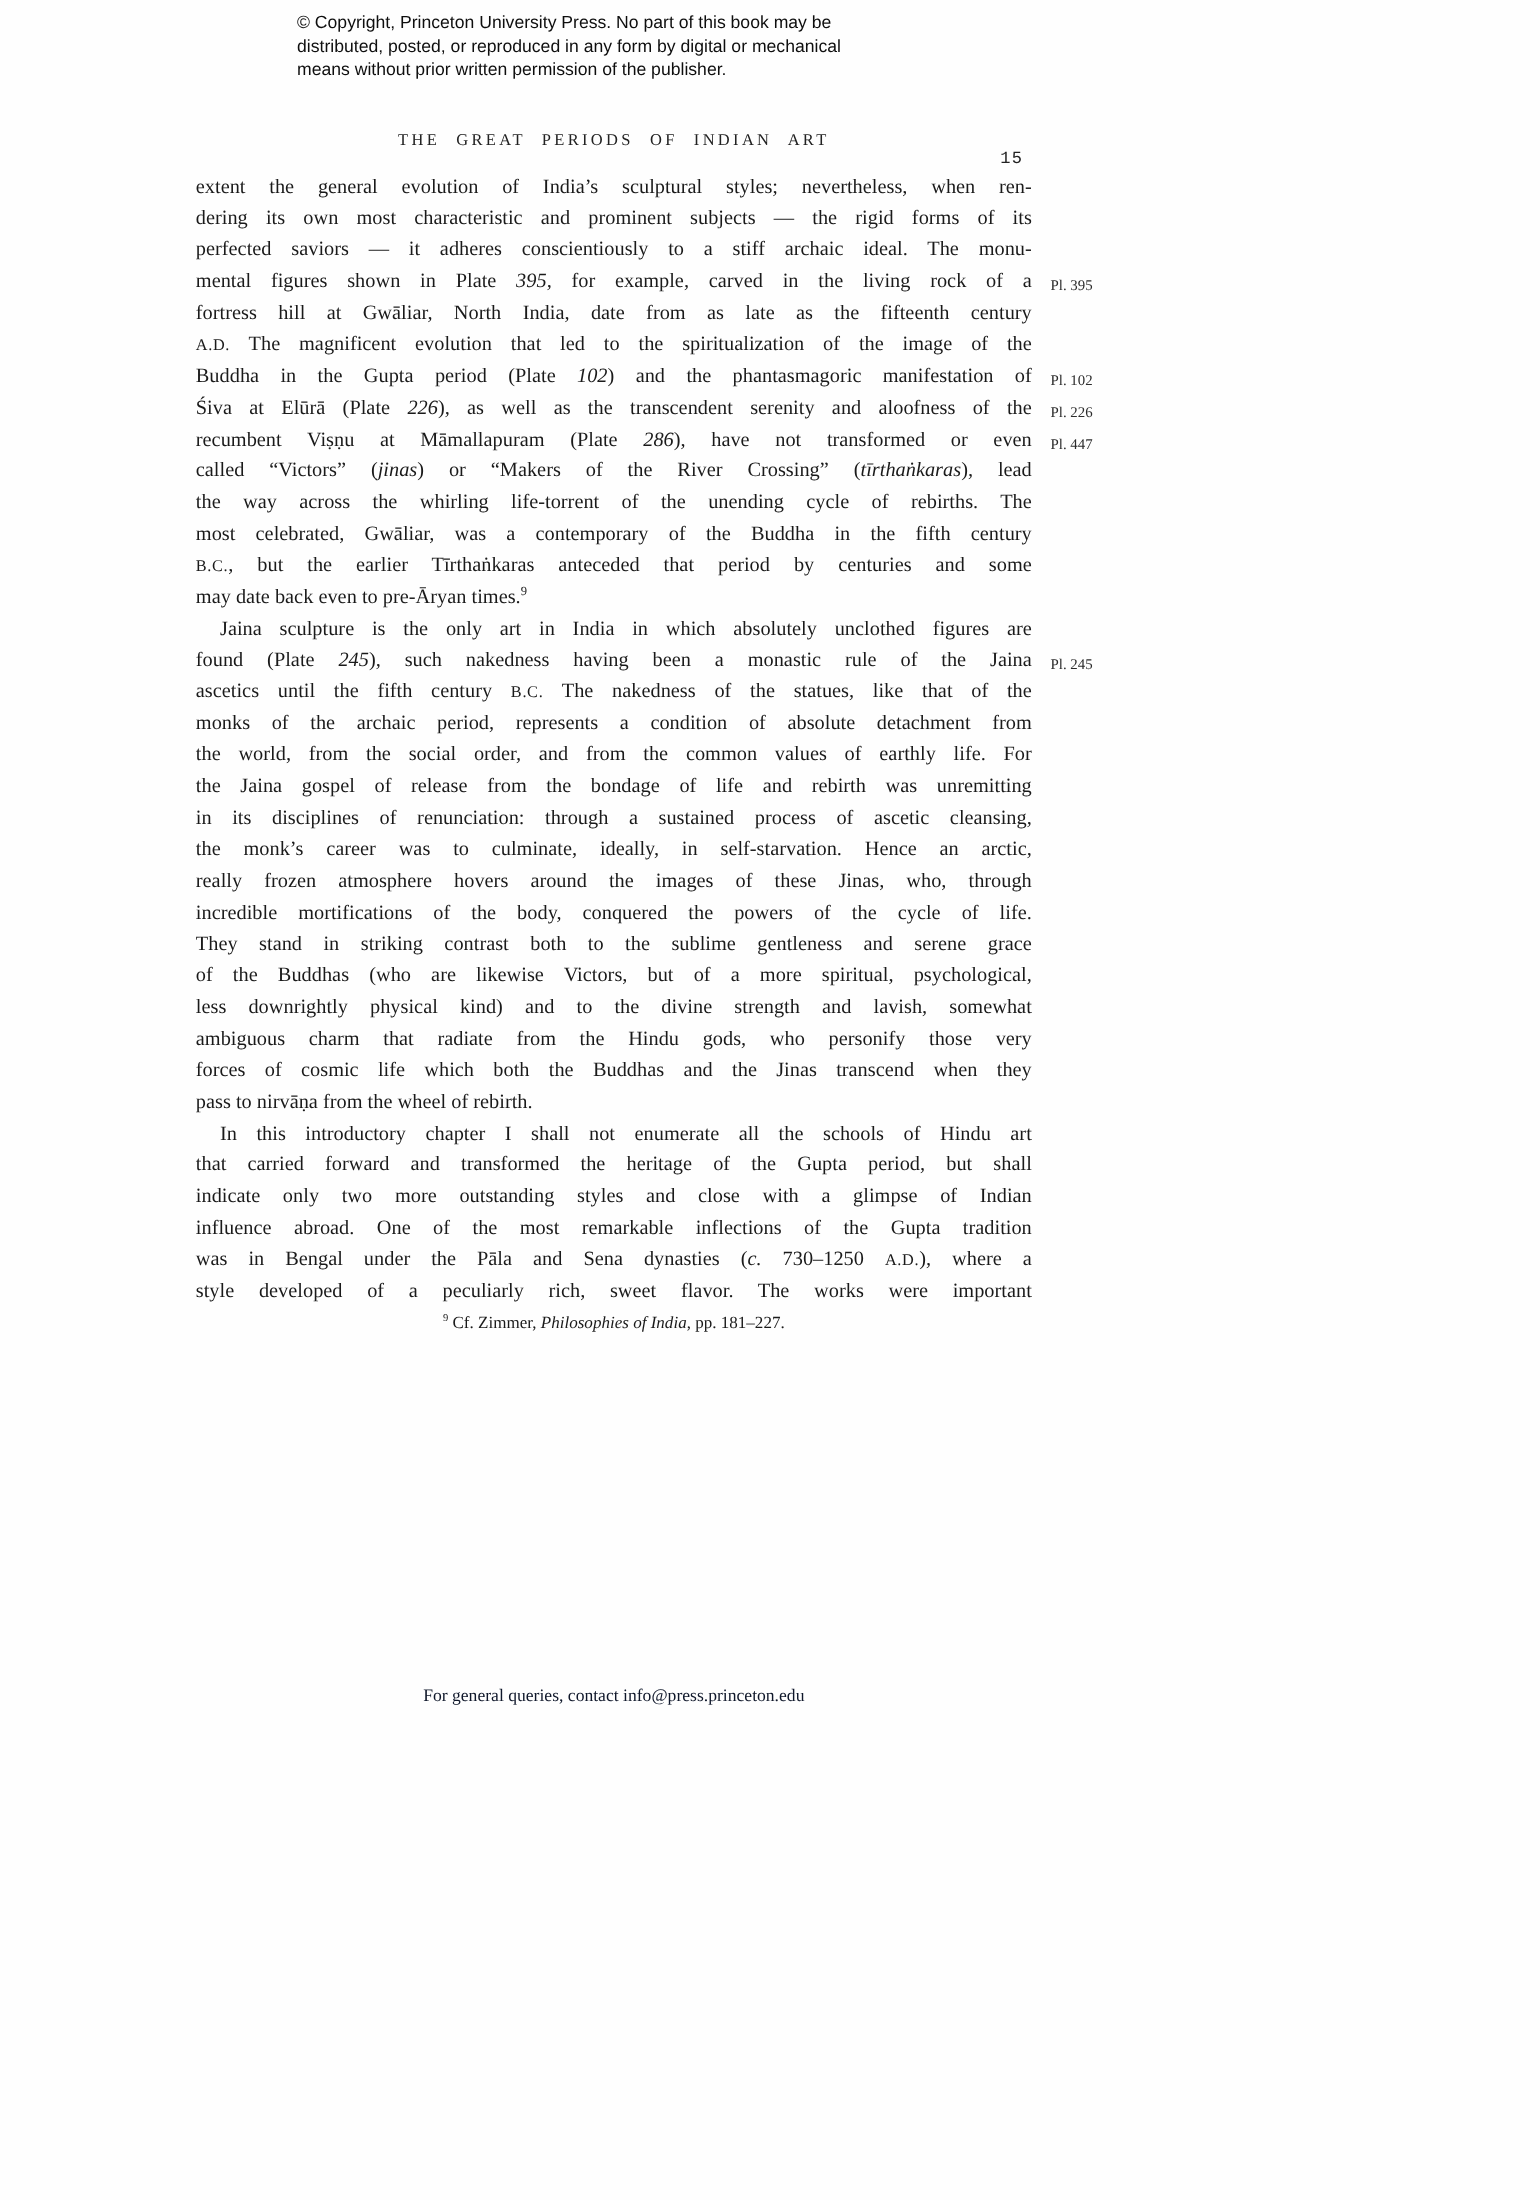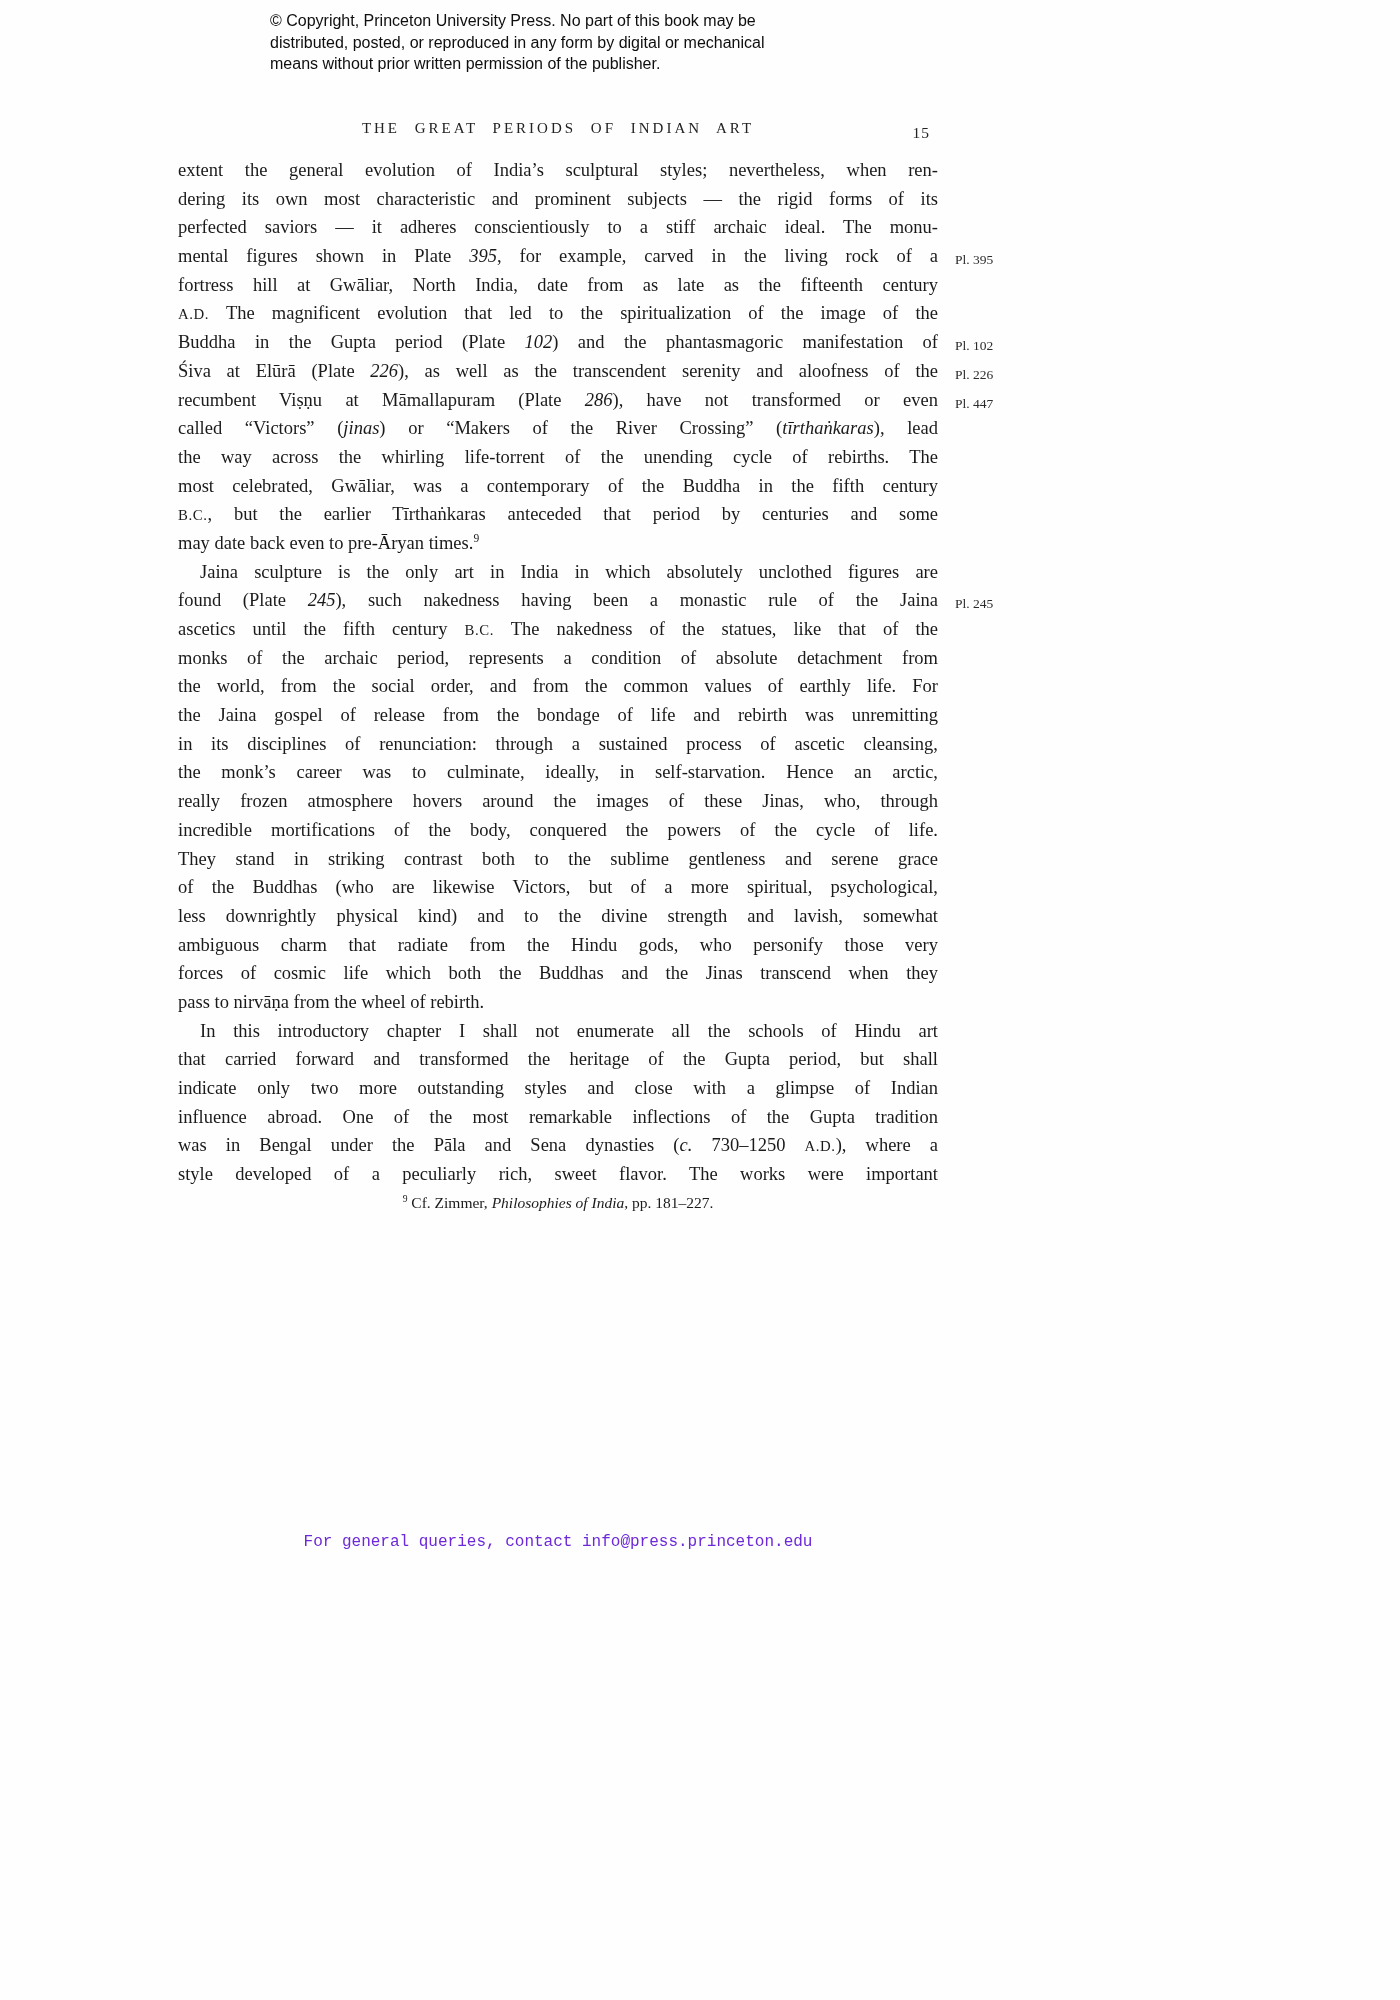--- a/index.html
+++ b/index.html
@@ -28,24 +28,25 @@
   }
   .header-title {
     text-align: center;
     font-size: 15px;
     letter-spacing: 3px;
     word-spacing: 8px;
     color: #222;
   }
   .page-number {
     position: absolute;
-    right: 8px; top: 4px;
+    right: 8px; top: 15px;
     font-size: 15.5px;
     color: #222;
     letter-spacing: 1px;
+    font-family: Liberation Mono, monospace;
   }
 
   .body-text {
     position: absolute;
     left: 178px; top: 156px;
     width: 760px;
     font-size: 18.5px;
     line-height: 28.7px;
     color: #1a1a1a;
   }
@@ -76,23 +77,23 @@
     text-align-last: center;
     font-size: 15.5px;
     color: #1a1a1a;
   }
 
   .footer {
     position: absolute;
     left: 178px; top: 1533px;
     width: 760px;
     text-align: center;
-    font-family: Liberation Mono, monospace;
+    font-family: Liberation Serif, serif;
     font-size: 16px;
-    color: #6d28d9;
+    color: #0f172a;
   }
 </style>
 </head>
 <body>
 
 <div class="page">
 
   <div class="copyright">
     <div>© Copyright, Princeton University Press. No part of this book may be</div>
     <div>distributed, posted, or reproduced in any form by digital or mechanical</div>

